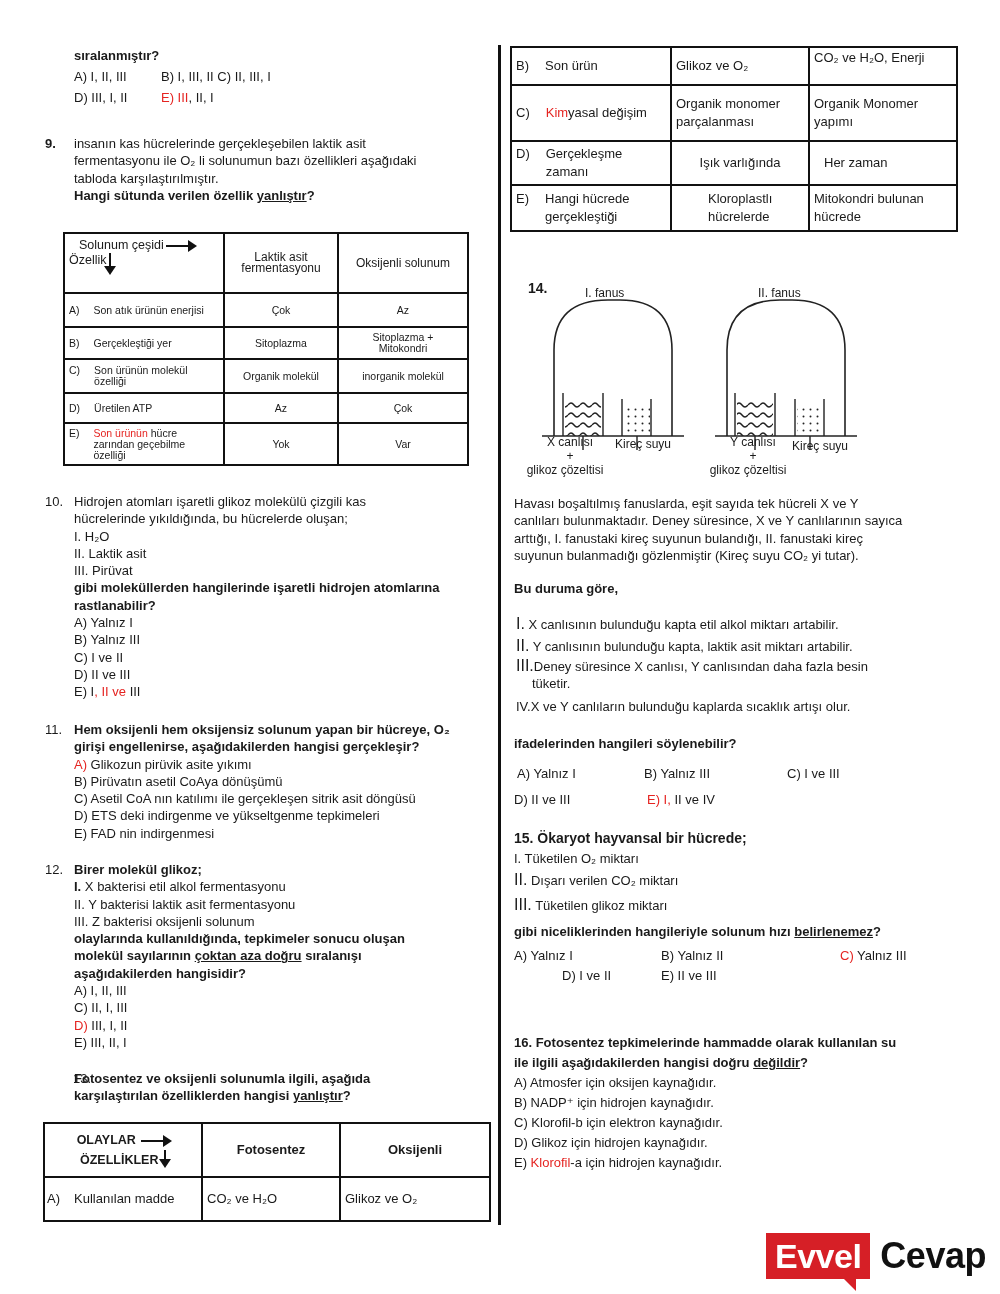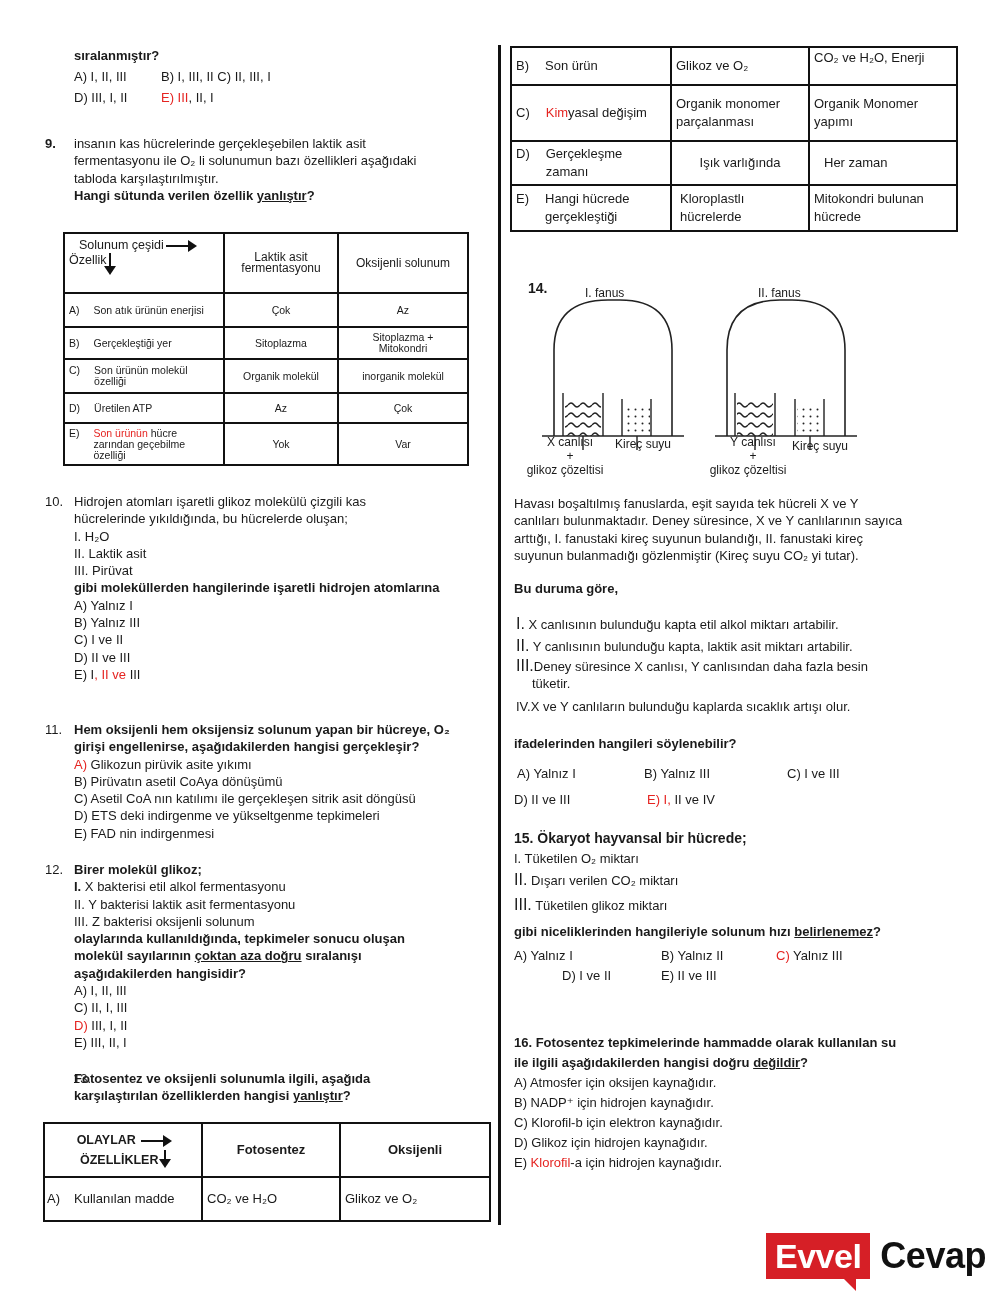--- a/index.html
+++ b/index.html
@@ -113,20 +113,21 @@
   </table>
 
 <div class="line" style="left:45px; top:493px;">10.</div>
 <div class="q" style="left:74px; top:493px;">
   <div class="row">Hidrojen atomları işaretli glikoz molekülü çizgili kas</div>
   <div class="row">hücrelerinde yıkıldığında, bu hücrelerde oluşan;</div>
   <div class="row">I. H₂O</div>
   <div class="row">II. Laktik asit</div>
   <div class="row">III. Pirüvat</div>
   <div class="row b">gibi moleküllerden hangilerinde işaretli hidrojen atomlarına</div>
+  <div class="row b">rastlanabilir?</div>
   <div class="row">A) Yalnız I</div>
   <div class="row">B) Yalnız III</div>
   <div class="row">C) I ve II</div>
   <div class="row">D) II ve III</div>
   <div class="row"><span>E) I</span><span class="red">, II ve</span><span> III</span></div>
 </div>
 
 <div class="line" style="left:45px; top:721px;">11.</div>
 <div class="q" style="left:74px; top:721px;">
   <div class="row b">Hem oksijenli hem oksijensiz solunum yapan bir hücreye, O₂</div>
@@ -218,21 +219,21 @@
     <td style="text-align:center;">Işık varlığında</td>
     <td style="padding-left:14px;">Her zaman</td>
   </tr>
   <tr style="height:46px;">
     <td>
           <div style="display:flex; gap:16px;">
             <span>E)</span>
             <span>Hangi hücrede gerçekleştiği</span>
           </div>
         </td>
-    <td style="padding-left:8px;">Kloroplastlı hücrelerde</td>
+    <td style="padding-left:36px;">Kloroplastlı hücrelerde</td>
     <td>Mitokondri bulunan hücrede</td>
   </tr>
 </tbody>
   </table>
 
 <div class="line b" style="left:528px; top:280px; font-size:14px;">14.</div>
 <svg class="abs" style="left:520px; top:280px;" width="370" height="210">
   <defs>
     <pattern id="wave" width="12" height="10" patternUnits="userSpaceOnUse">
       <path d="M0 5 Q3 1 6 5 T12 5" fill="none" stroke="#222" stroke-width="1.4"></path>
@@ -310,21 +311,21 @@
 
 <div class="line b" style="left:514px; top:830px; font-size:14px;">15. Ökaryot hayvansal bir hücrede;</div>
 <div class="abs" style="left:514px; top:850px; font-size:13px; line-height:24px;">
   <div style="white-space:nowrap; line-height:18px;"><span>I.</span><span> Tüketilen O₂ miktarı</span></div>
   <div style="white-space:nowrap;"><span style="font-size:16px;">II.</span><span> Dışarı verilen CO₂ miktarı</span></div>
   <div style="white-space:nowrap;"><span style="font-size:16px;">III.</span><span> Tüketilen glikoz miktarı</span></div>
 </div>
 <div class="line b" style="left:514px; top:923px;"><span>gibi niceliklerinden hangileriyle solunum hızı </span><span class="u">belirlenemez</span><span>?</span></div>
 <div class="line" style="left:514px; top:947px;">A) Yalnız I</div>
 <div class="line" style="left:661px; top:947px;">B) Yalnız II</div>
-<div class="line" style="left:776px; top:947px;"><span class="red">C)</span><span> Yalnız III</span></div>
+<div class="line" style="left:840px; top:947px;"><span class="red">C)</span><span> Yalnız III</span></div>
 <div class="line" style="left:514px; top:967px;margin-left:48px;">D) I ve II</div>
 <div class="line" style="left:661px; top:967px;">E) II ve III</div>
 
 <div class="q" style="left:514px; top:1033px; line-height:20px;">
   <div class="row b">16.  Fotosentez tepkimelerinde hammadde olarak kullanılan su</div>
   <div class="row b"><span>ile ilgili aşağıdakilerden hangisi doğru </span><span class="u">değildir</span><span>?</span></div>
   <div class="row">A) Atmosfer için oksijen kaynağıdır.</div>
   <div class="row">B) NADP⁺ için hidrojen kaynağıdır.</div>
   <div class="row">C) Klorofil-b için elektron kaynağıdır.</div>
   <div class="row">D) Glikoz için hidrojen kaynağıdır.</div>

